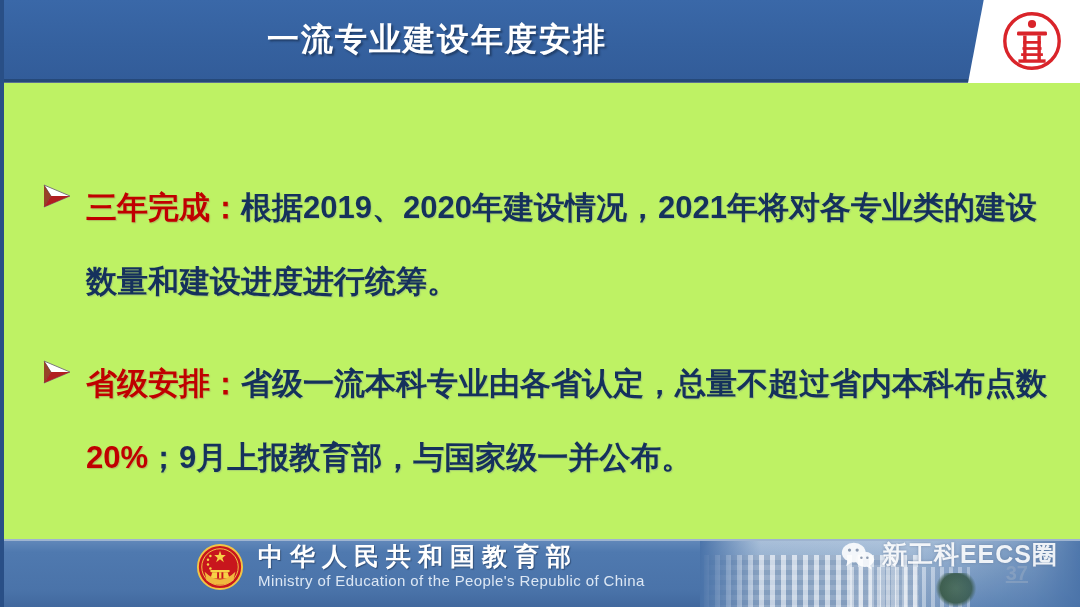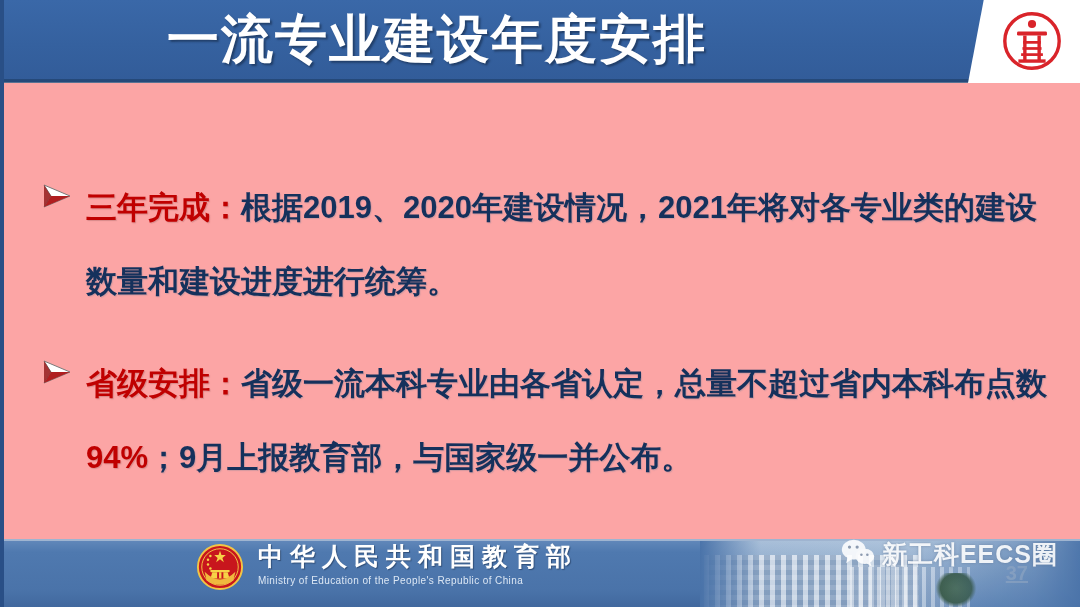--- a/index.html
+++ b/index.html
@@ -53,21 +53,21 @@
     background: #22436f;
     opacity: .75;
     z-index: 3;
   }
   .header-title {
     position: absolute;
     left: 0;
     top: 8px;
     width: 964px;
     text-align: center;
-    font-size: 52px;
+    font-size: 32px;
     font-weight: bold;
     color: #ffffff;
     letter-spacing: 2px;
     text-shadow: 2px 2px 2px rgba(18,36,64,.55);
     z-index: 4;
     line-height: 62px;
     padding-right: 90px;
     box-sizing: border-box;
     white-space: nowrap;
   }
@@ -92,21 +92,21 @@
     z-index: 6;
   }
 
   
   .body-area {
     position: absolute;
     left: 4px;
     top: 83px;
     width: 1076px;
     height: 519px;
-    background: #fca5a5;
+    background: #bef264;
     z-index: 1;
   }
 
   .bullet-list {
     position: absolute;
     left: 34px;
     top: 88px;
     width: 1010px;
   }
   .bullet {
@@ -224,36 +224,36 @@
     font-family: "DejaVu Serif", "Liberation Serif", serif;
     font-size: 25px;
     font-weight: bold;
     color: #ffffff;
     letter-spacing: 7px;
     line-height: 28px;
     text-shadow: 1px 1px 1px rgba(20,40,70,.5);
     white-space: nowrap;
   }
   .moe-en {
-    font-size: 10px;
+    font-size: 15px;
     color: #dce7f4;
     letter-spacing: .4px;
     line-height: 15px;
     margin-top: 2px;
     white-space: nowrap;
   }
 
   
   .watermark {
     position: absolute;
     right: 22px;
     bottom: 36px;
     z-index: 7;
     display: flex;
-    align-items: flex-start;
+    align-items: flex-end;
     opacity: .92;
   }
   .wechat-icon { width: 34px; height: 30px; margin-right: 7px; }
   .wm-text {
     font-size: 25px;
     font-weight: bold;
     color: rgba(255,255,255,.96);
     letter-spacing: 1px;
     text-shadow: 0 0 3px rgba(90,110,140,.6);
     white-space: nowrap;
@@ -316,21 +316,21 @@
 
       <div class="bullet">
         <span class="arrow-icon">
           <svg viewBox="0 0 30 26" width="30" height="26" aria-hidden="true">
             <polygon points="2,2 28,13 2,24 9,13" fill="#ffffff" stroke="#7a7a7a" stroke-width="1"></polygon>
             <polygon points="2,24 28,13 9,13" fill="#b01e20"></polygon>
             <polygon points="2,2 9,13 2,24" fill="#8d1618" opacity=".8"></polygon>
           </svg>
         </span>
         <div class="bullet-text">
-          <span class="kw-red">省级安排：</span><span>省级一流本科专业由各省认定，总量不超过省内本科布点数</span><span class="kw-red">94%</span><span>；9月上报教育部，与国家级一并公布。</span>
+          <span class="kw-red">省级安排：</span><span>省级一流本科专业由各省认定，总量不超过省内本科布点数</span><span class="kw-red">20%</span><span>；9月上报教育部，与国家级一并公布。</span>
         </div>
       </div>
 
     </div>
   </div>
 
   <div class="footer"></div>
   <div class="footer-topline"></div>
 
   <div class="campus-photo">

